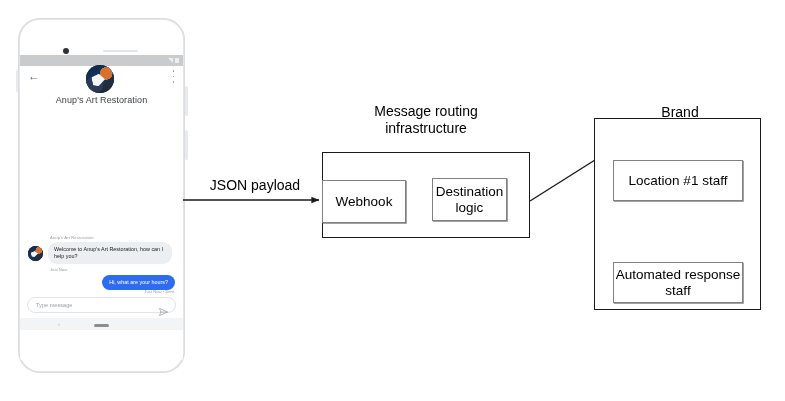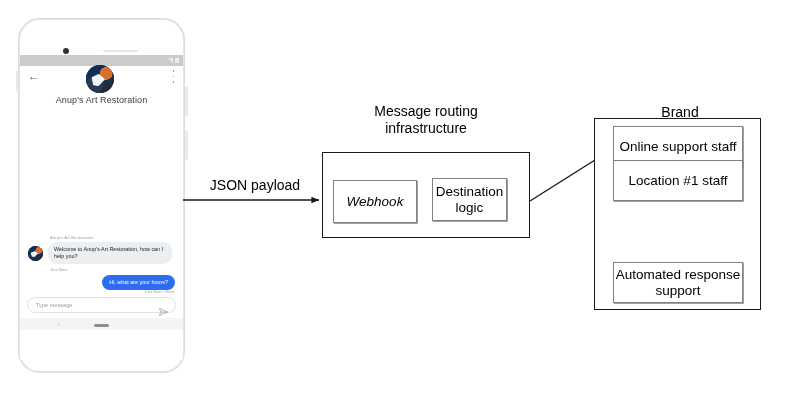--- a/index.html
+++ b/index.html
@@ -304,21 +304,21 @@
     color: #000000;
   }
   .box-outer {
     border: 1.4px solid #1a1a1a;
   }
   .box-inner {
     border: 1.4px solid #808080;
     box-shadow: 0.8px 0.8px 0 0 #8a8a8a;
   }
   .mri-box { left: 322px; top: 152px; width: 208px; height: 86px; }
-  .webhook-box { left: 333px; top: 180px; width: 84px; height: 43px; font-style: italic; }
+  .webhook-box { left: 322px; top: 180px; width: 84px; height: 43px; }
   .destlogic-box { left: 432px; top: 178px; width: 75px; height: 43px; }
   .mri-label { left: 330px; top: 103px; width: 192px; }
 
   .brand-label { left: 620px; top: 104px; width: 120px; text-decoration: underline; }
   .brand-box { left: 594px; top: 118px; width: 167px; height: 192px; }
   .bi { left: 613px; width: 130px; height: 41px; }
   .bi1 { top: 126px; }
   .bi2 { top: 160px; }
   .bi3 { top: 217px; }
   .bi4 { top: 262px; }
@@ -418,20 +418,18 @@
 infrastructure</div>
 
   <div class="label json-label">JSON payload</div>
   <div class="box box-outer mri-box"></div>
   <div class="box box-inner webhook-box">Webhook</div>
   <div class="box box-inner destlogic-box">Destination
 logic</div>
 
   <div class="label brand-label">Brand</div>
   <div class="box box-outer brand-box"></div>
-  <div class="box box-inner bi bi1">Online support
-staff</div>
   <div class="box box-inner bi bi2">Location #1
 staff</div>
   <div class="box box-inner bi bi4">Automated
-response support</div>
+response staff</div>
 
 </div>
 
 </body></html>

